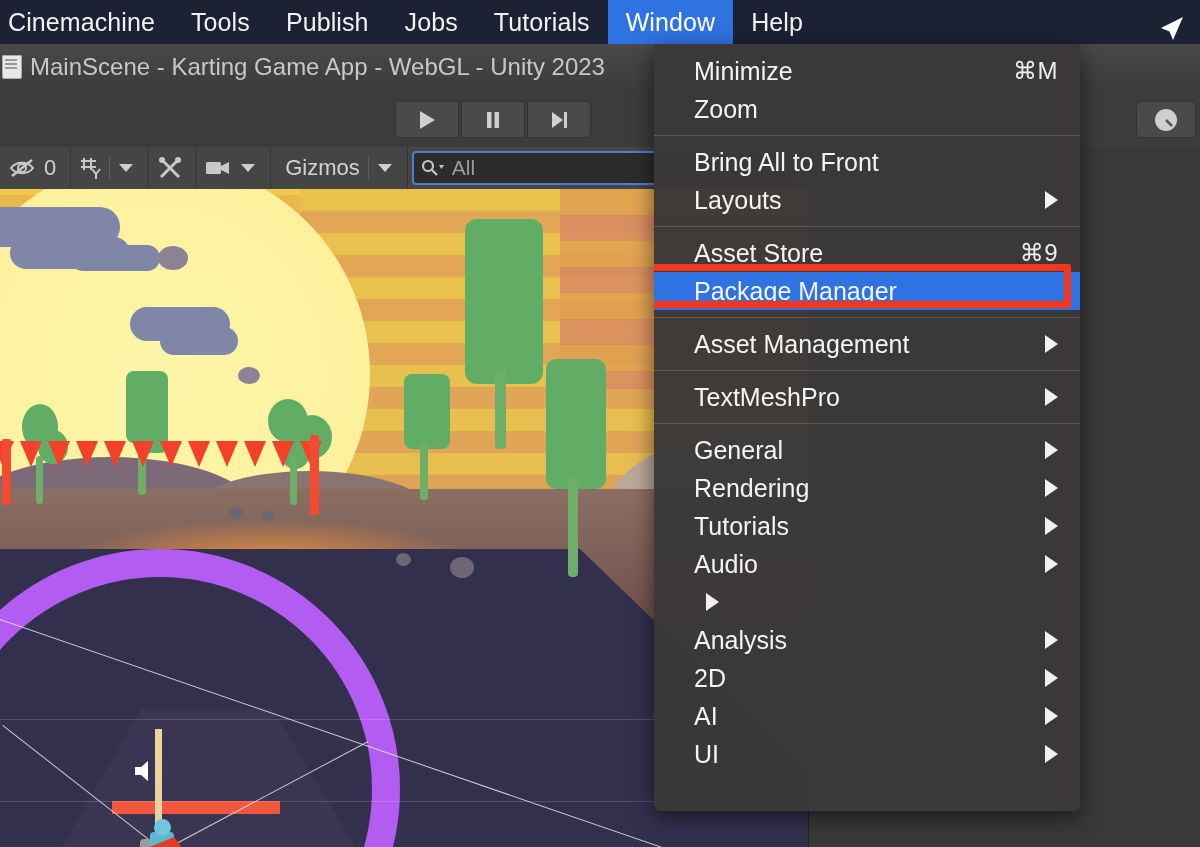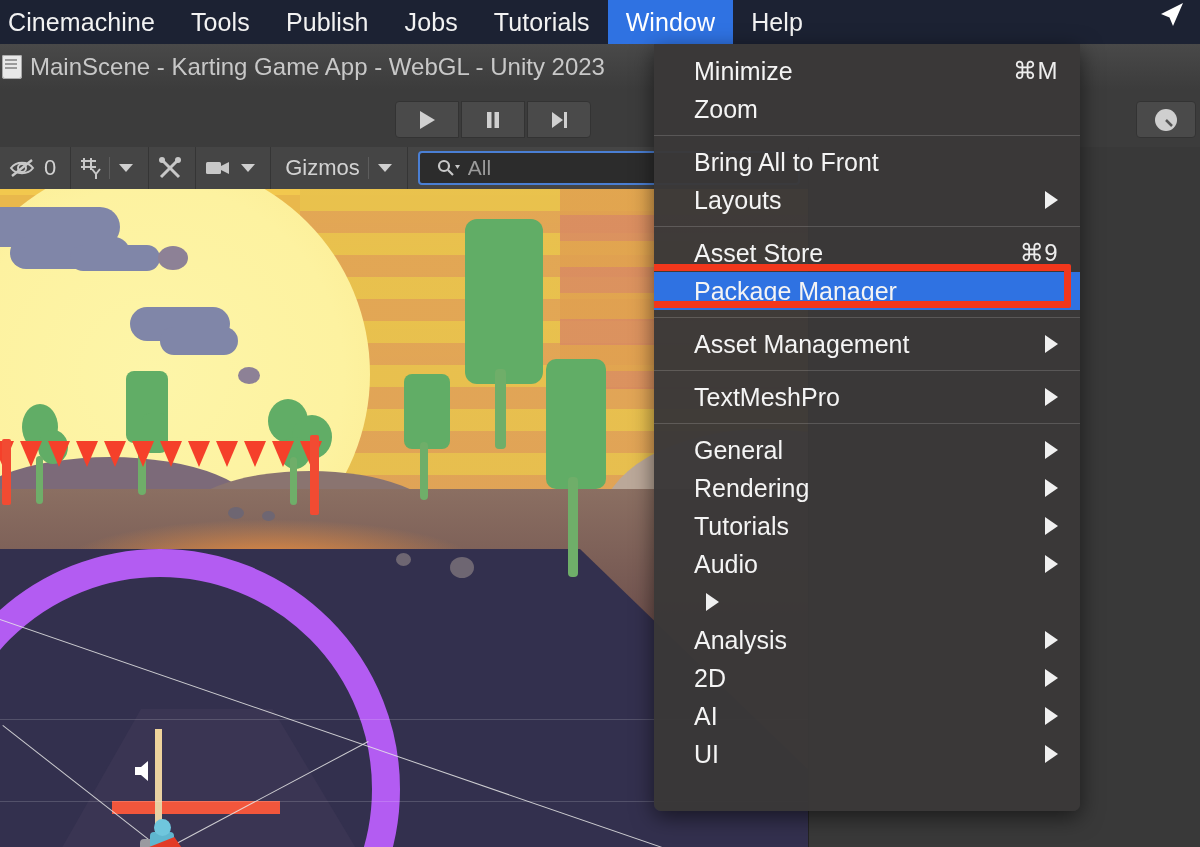--- a/index.html
+++ b/index.html
@@ -6,21 +6,21 @@
   body{
     width:1200px;height:847px;overflow:hidden;position:relative;
     background:#2b2b2b;
     font-family:"Liberation Sans",sans-serif;
     -webkit-font-smoothing:antialiased;
   }
   
   #menubar{
     position:absolute;left:0;top:0;width:1200px;height:44px;
     background:#1c2233;
-    display:flex;align-items:flex-start;
+    display:flex;align-items:flex-end;
     z-index:40;
   }
   .mb-item{
     height:44px;display:flex;align-items:center;
     padding:0 18px;
     color:#f2f2f2;font-size:25px;letter-spacing:.1px;
     white-space:nowrap;
   }
   .mb-item.first{padding-left:8px;}
   .mb-item.active{background:#2f72e2;color:#fff;}
@@ -89,23 +89,23 @@
     height:42px;display:flex;align-items:center;
     border-right:1px solid #353535;padding:0 8px;color:#cfcfcf;
   }
   .stb-lbl{font-size:22px;color:#d2d2d2;padding:0 6px;}
   .caret{
     width:0;height:0;border-left:7px solid transparent;border-right:7px solid transparent;
     border-top:8px solid #cfcfcf;margin:0 7px;
   }
   .vsep{width:1px;height:22px;background:#5d5d5d;margin:0 2px;}
   #search-wrap{
-    margin-left:10px;flex:1 1 auto;height:30px;margin-right:8px;
+    margin-left:4px;flex:1 1 auto;height:30px;margin-right:8px;
     background:#2c2c2c;border:2px solid #4a7fd4;border-radius:4px;
-    display:flex;align-items:center;padding:0 16px;
+    display:flex;align-items:center;padding:0 6px;
   }
   #search-input{
     background:transparent;border:0;outline:0;color:#c9c9c9;font-size:21px;
     font-family:"Liberation Sans",sans-serif;width:100%;
   }
   #search-input::placeholder{color:#9b9b9b;}
 
   
   #scene-view{
     position:absolute;left:0;top:42px;width:808px;height:658px;overflow:hidden;

